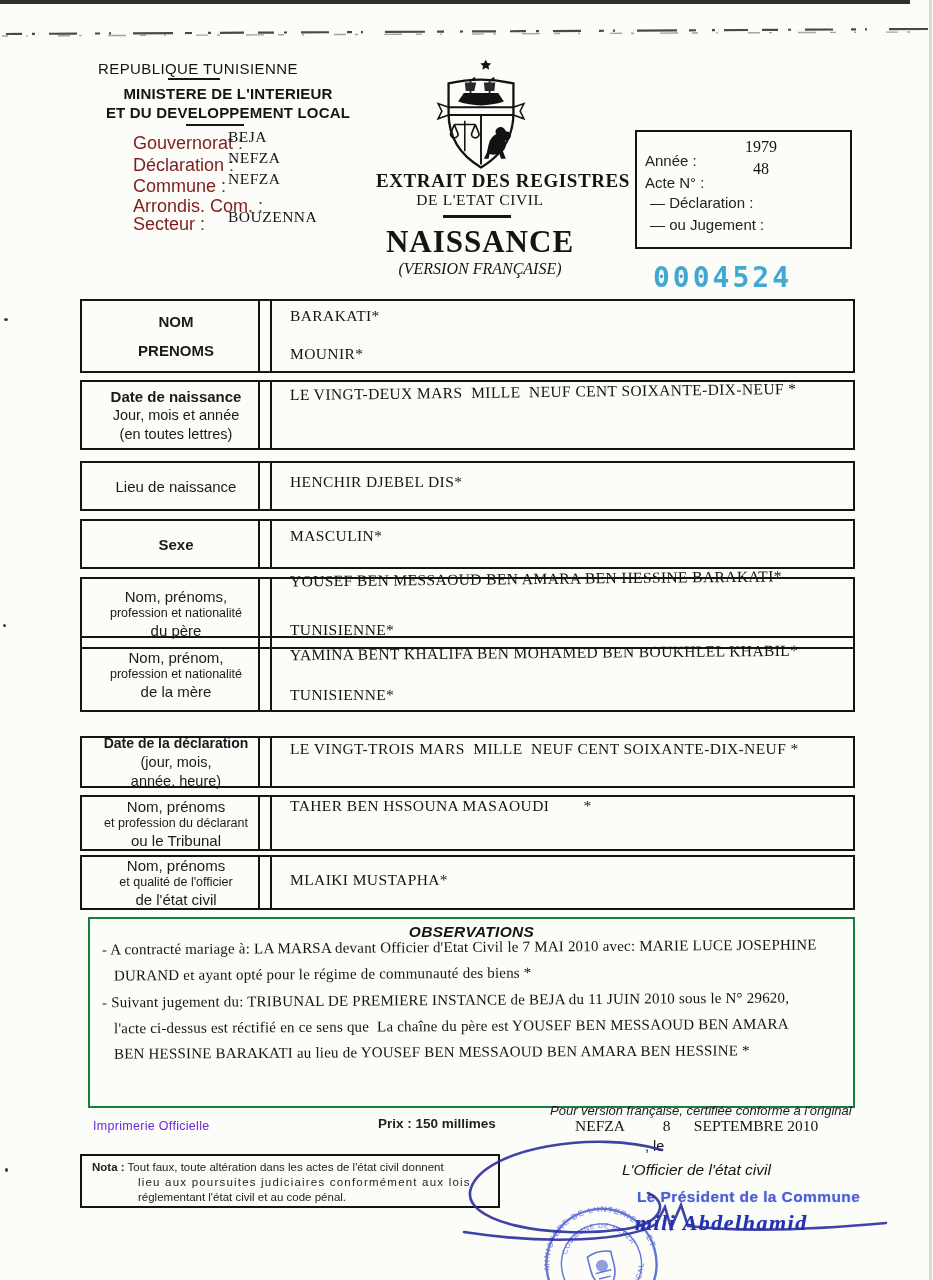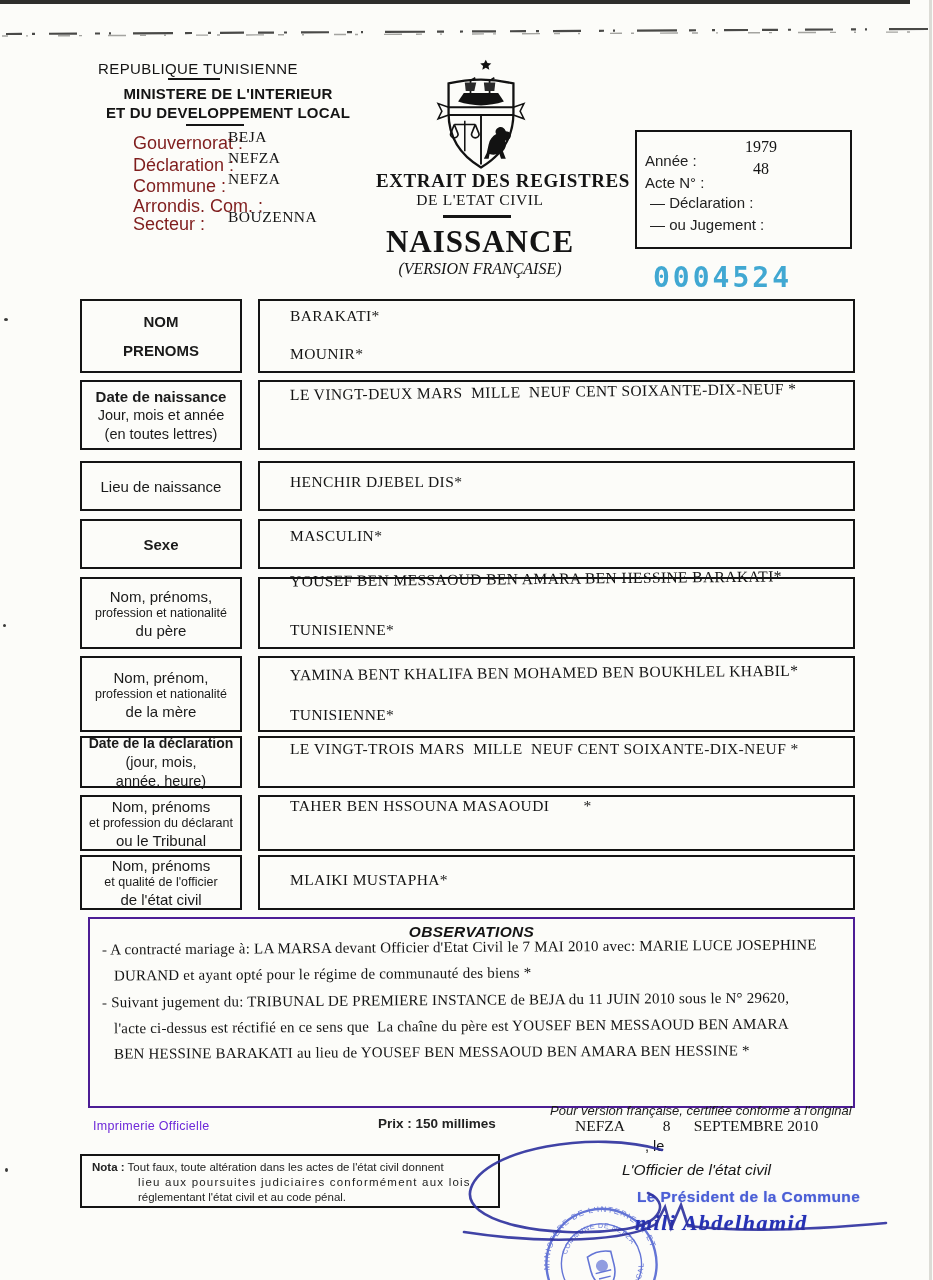--- a/index.html
+++ b/index.html
@@ -25,29 +25,29 @@
   .title2 { left:330px; top:191px; width:300px; text-align:center; font-family:"Liberation Serif", serif; font-size:15.5px; letter-spacing:.6px; }
   .under3 { left:443px; top:215px; width:68px; height:2.5px; background:#151515; }
   .doctype { left:310px; top:224px; width:340px; text-align:center; font-family:"Liberation Serif", serif; font-weight:bold; font-size:31px; letter-spacing:1px; }
   .docsub { left:310px; top:260px; width:340px; text-align:center; font-family:"Liberation Serif", serif; font-style:italic; font-size:16px; }
   .acte-box { left:635px; top:130px; width:217px; height:119px; border:2px solid #141414; }
   .acte-box .lab { position:absolute; font-size:15px; color:#222; }
   .acte-box .v { position:absolute; font-family:"Liberation Serif", serif; font-size:16px; }
   .serial { left:653px; top:261px; font-family:"DejaVu Sans Mono", monospace; font-size:28px; letter-spacing:3px; font-weight:bold; }
   
   .row { left:0; width:933px; }
-  .lblbox { position:absolute; left:80px; width:162px; height:100%; border:2.5px solid #141414;
+  .lblbox { position:absolute; left:80px; width:192px; height:100%; border:2.5px solid #141414;
             display:flex; flex-direction:column; justify-content:center; align-items:center; text-align:center; }
   .valbox { position:absolute; left:258px; width:597px; height:100%; border:2px solid #141414; }
   .ll  { font-size:15px; line-height:19px; color:#1a1a1a; }
   .llb { font-weight:bold; }
   .lls { font-size:12.5px; line-height:15px; }
   .val { position:absolute; left:30px; font-family:"Liberation Serif", serif; font-size:15.5px; letter-spacing:.4px; white-space:pre; }
   
-  .obs { left:88px; top:917px; width:767px; height:191px; border:2px solid #4c1d95; }
+  .obs { left:88px; top:917px; width:767px; height:191px; border:2px solid #15803d; }
   .obs-title { position:absolute; left:0; top:4px; width:100%; text-align:center; font-weight:bold; font-style:italic; font-size:15.5px; letter-spacing:.3px; }
   .obs-line { position:absolute; font-family:"Liberation Serif", serif; font-size:15px; letter-spacing:.2px; white-space:pre; }
   
   .imprimerie { left:93px; top:1119px; font-size:12.5px; color:#6d28d9; letter-spacing:.3px; }
   .prix { left:370px; top:1116px; font-size:13.5px; font-weight:bold; color:#222;padding-left:8px; }
   .certif { left:550px; top:1103px; font-size:13px; font-style:italic; color:#1a1a1a; }
   .dateline { left:575px; top:1117px; font-family:"Liberation Serif", serif; font-size:15.5px; white-space:pre; }
   .le { left:645px; top:1138px; font-size:14.5px; }
   .officier { left:622px; top:1161px; font-size:15.5px; font-style:italic; }
   .nota { left:80px; top:1154px; width:420px; height:54px; border:2px solid #141414; font-size:11.5px; color:#222; }
@@ -186,21 +186,21 @@
       <div class="ll">Nom, prénoms,</div>
       <div class="ll lls">profession et nationalité</div>
       <div class="ll">du père</div>
     </div>
     <div class="valbox">
       <div class="val" style="top:-9px;transform:rotate(-0.6deg)">YOUSEF BEN MESSAOUD BEN AMARA BEN HESSINE BARAKATI*</div>
       <div class="val" style="top:42px">TUNISIENNE*</div>
     </div>
   </div>
 
-  <div class="abs row" style="top:656px;height:76px">
+  <div class="abs row" style="top:636px;height:76px">
     <div class="lblbox">
       <div class="ll">Nom, prénom,</div>
       <div class="ll lls">profession et  nationalité</div>
       <div class="ll">de la mère</div>
     </div>
     <div class="valbox">
       <div class="val" style="top:6px;transform:rotate(-0.5deg)">YAMINA BENT KHALIFA BEN MOHAMED BEN BOUKHLEL KHABIL*</div>
       <div class="val" style="top:48px">TUNISIENNE*</div>
     </div>
   </div>

